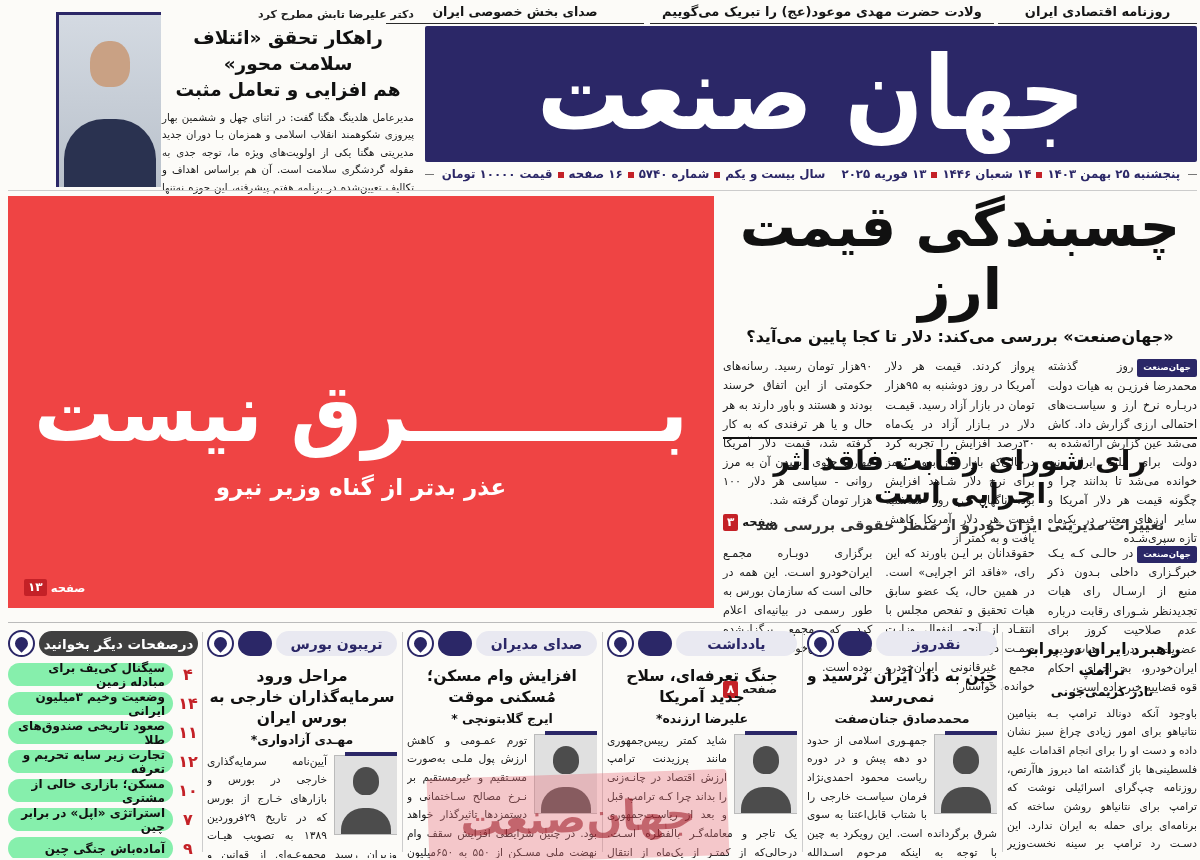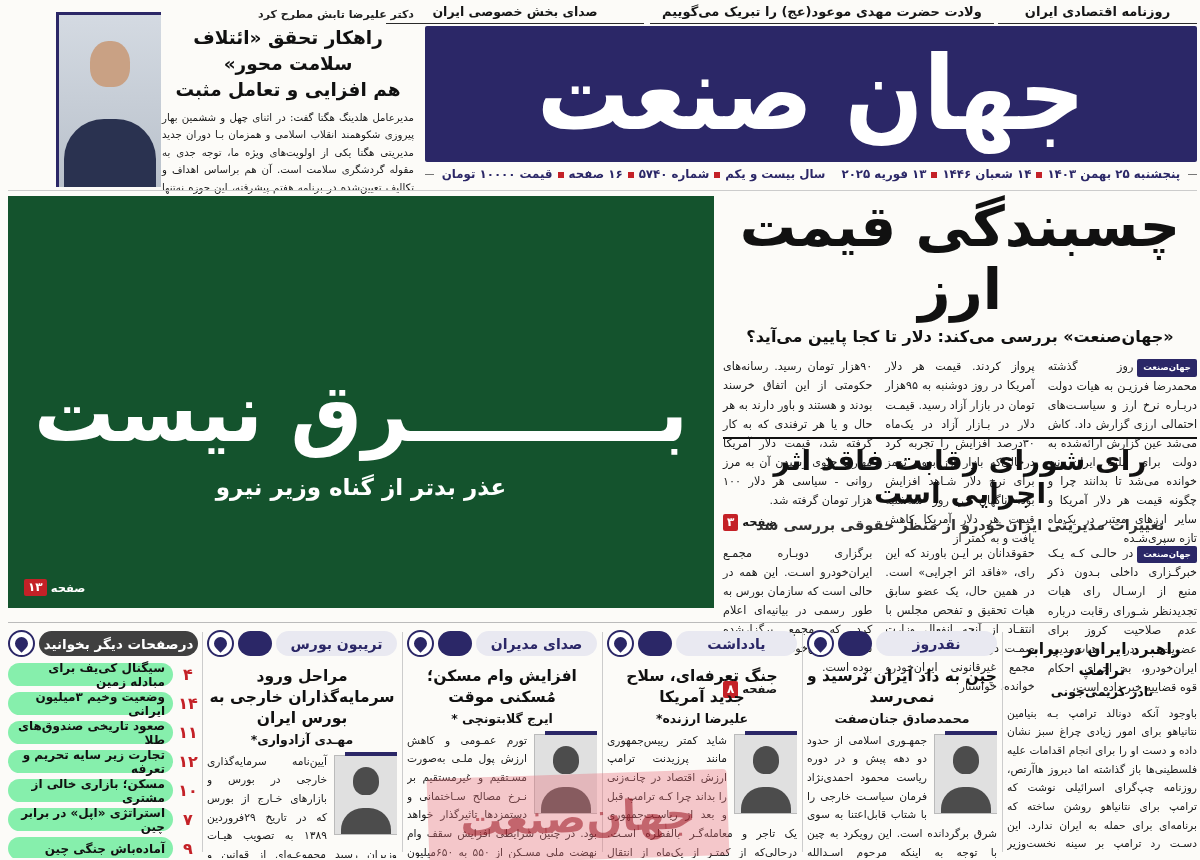--- a/index.html
+++ b/index.html
@@ -40,21 +40,21 @@
 
   .rule-top{position:absolute;left:8px;top:190px;width:1189px;border-top:1px solid #cccccc;}
 
   
   .page-badge{display:flex;align-items:center;gap:4px;font-size:11.5px;font-weight:bold;width:max-content;}
   .page-badge .num{background:#c42127;color:#fff;font-weight:bold;font-size:12px;line-height:1;
                    padding:2px 4px 3px;border-radius:2px;}
   .to-left{margin-left:0;margin-right:auto;}
 
   
-  .blackbox{position:absolute;left:8px;top:196px;width:706px;height:412px;background:#14532d;
+  .blackbox{position:absolute;left:8px;top:196px;width:706px;height:412px;background:#ef4444;
             display:flex;flex-direction:column;align-items:center;justify-content:center;}
   .bb-headline{color:#fff;font-size:80px;font-weight:900;line-height:1;padding-top:70px;}
   .bb-subtitle{color:#fff;font-size:23px;font-weight:bold;margin-top:20px;}
   .bb-badge{position:absolute;left:16px;bottom:12px;color:#fff;}
 
   
   .lead{position:absolute;left:723px;top:196px;width:474px;}
   .lead-h{margin:0;font-size:56px;font-weight:900;text-align:center;line-height:1.12;letter-spacing:-1px;}
   .lead-sub{font-size:16px;font-weight:bold;text-align:center;margin-top:6px;}
   .cols{display:flex;gap:13px;margin-top:11px;}

